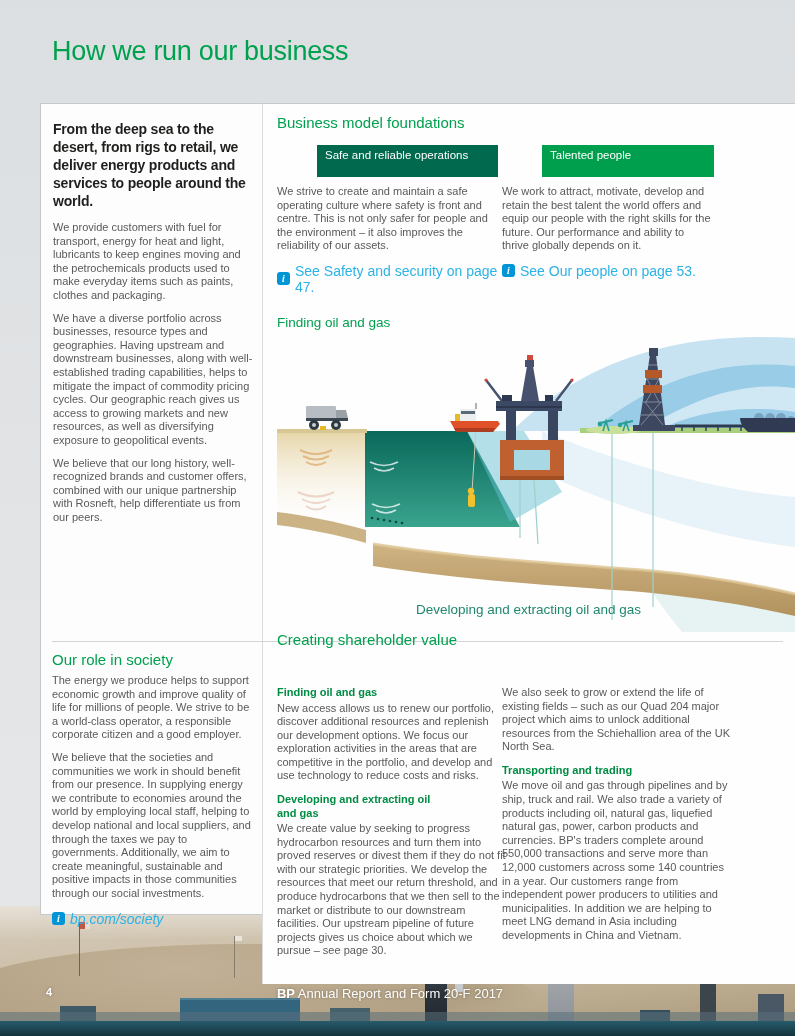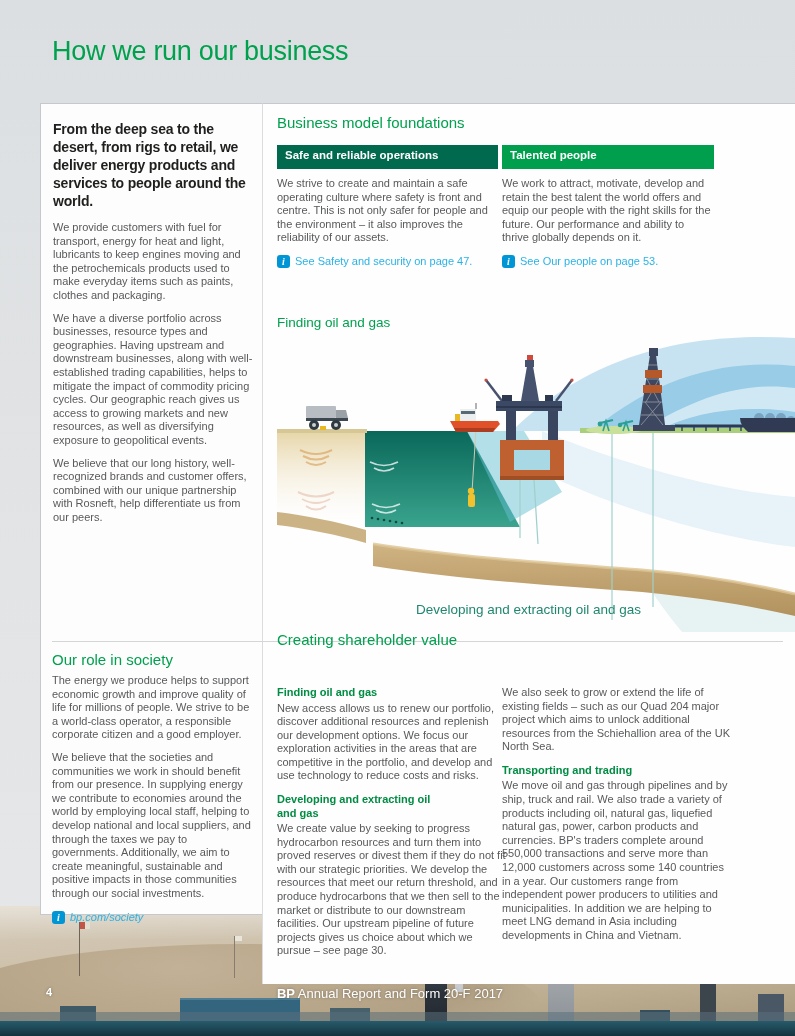--- a/index.html
+++ b/index.html
@@ -17,30 +17,30 @@
   .page-title{position:absolute;left:52px;top:36px;font-size:27px;color:#00a14e;
               letter-spacing:-.3px;z-index:3;font-weight:400;}
   .intro{position:absolute;left:53px;top:114px;width:205px;z-index:3;}
   .intro-headline{font-size:14px;font-weight:bold;color:#1f1f1d;line-height:18px;letter-spacing:-.2px;margin-bottom:11px;margin-top:6px;}
   .body-p{font-size:11px;color:#58595b;line-height:13.6px;margin:0 0 9px 0;}
   .sec-h{font-size:15px;color:#00a14e;font-weight:400;z-index:3;position:absolute;}
   .sub-h{font-size:11px;font-weight:bold;color:#008c43;line-height:13.5px;margin:0 0 2px 0;max-width:175px;}
   .block{margin-bottom:10px;}
 
   .bmf-box{position:absolute;top:145px;z-index:3;}
-  .bmf-bar{color:#fff;font-size:11.5px;font-weight:bold;padding:4px 8px 8px 8px;}
+  .bmf-bar{color:#fff;font-size:11.5px;font-weight:normal;padding:4px 8px 16px 8px;margin-left:40px;}
   .bar-dark{background:#00694e;}
   .bar-green{background:#009f4d;}
   .bmf-body{margin-top:8px;}
 
   .link-row{display:flex;align-items:center;gap:5px;margin-top:10px;}
   .info-icon{width:13px;height:13px;border-radius:3px;background:#0096d6;color:#fff;
              font-family:"Liberation Serif","DejaVu Serif",serif;font-style:italic;font-weight:bold;
              font-size:10px;line-height:13px;text-align:center;flex:0 0 13px;}
-  .link-label{font-size:11px;color:#2bb3e6;}
+  .link-label{font-size:14px;color:#2bb3e6;}
   .link-italic{font-style:italic;}
 
   .h-divider{position:absolute;left:52px;top:641px;width:731px;height:1px;background:#d3d5d6;z-index:3;}
 
   .fig-label{position:absolute;left:277px;top:315px;font-size:13.5px;color:#00a14e;z-index:3;}
   .fig-caption{position:absolute;left:262px;top:602px;width:533px;text-align:center;
                font-size:13.5px;color:#20876f;z-index:3;}
   #diagram-svg{position:absolute;left:262px;top:332px;z-index:2;}
 
   .col{position:absolute;z-index:3;}

